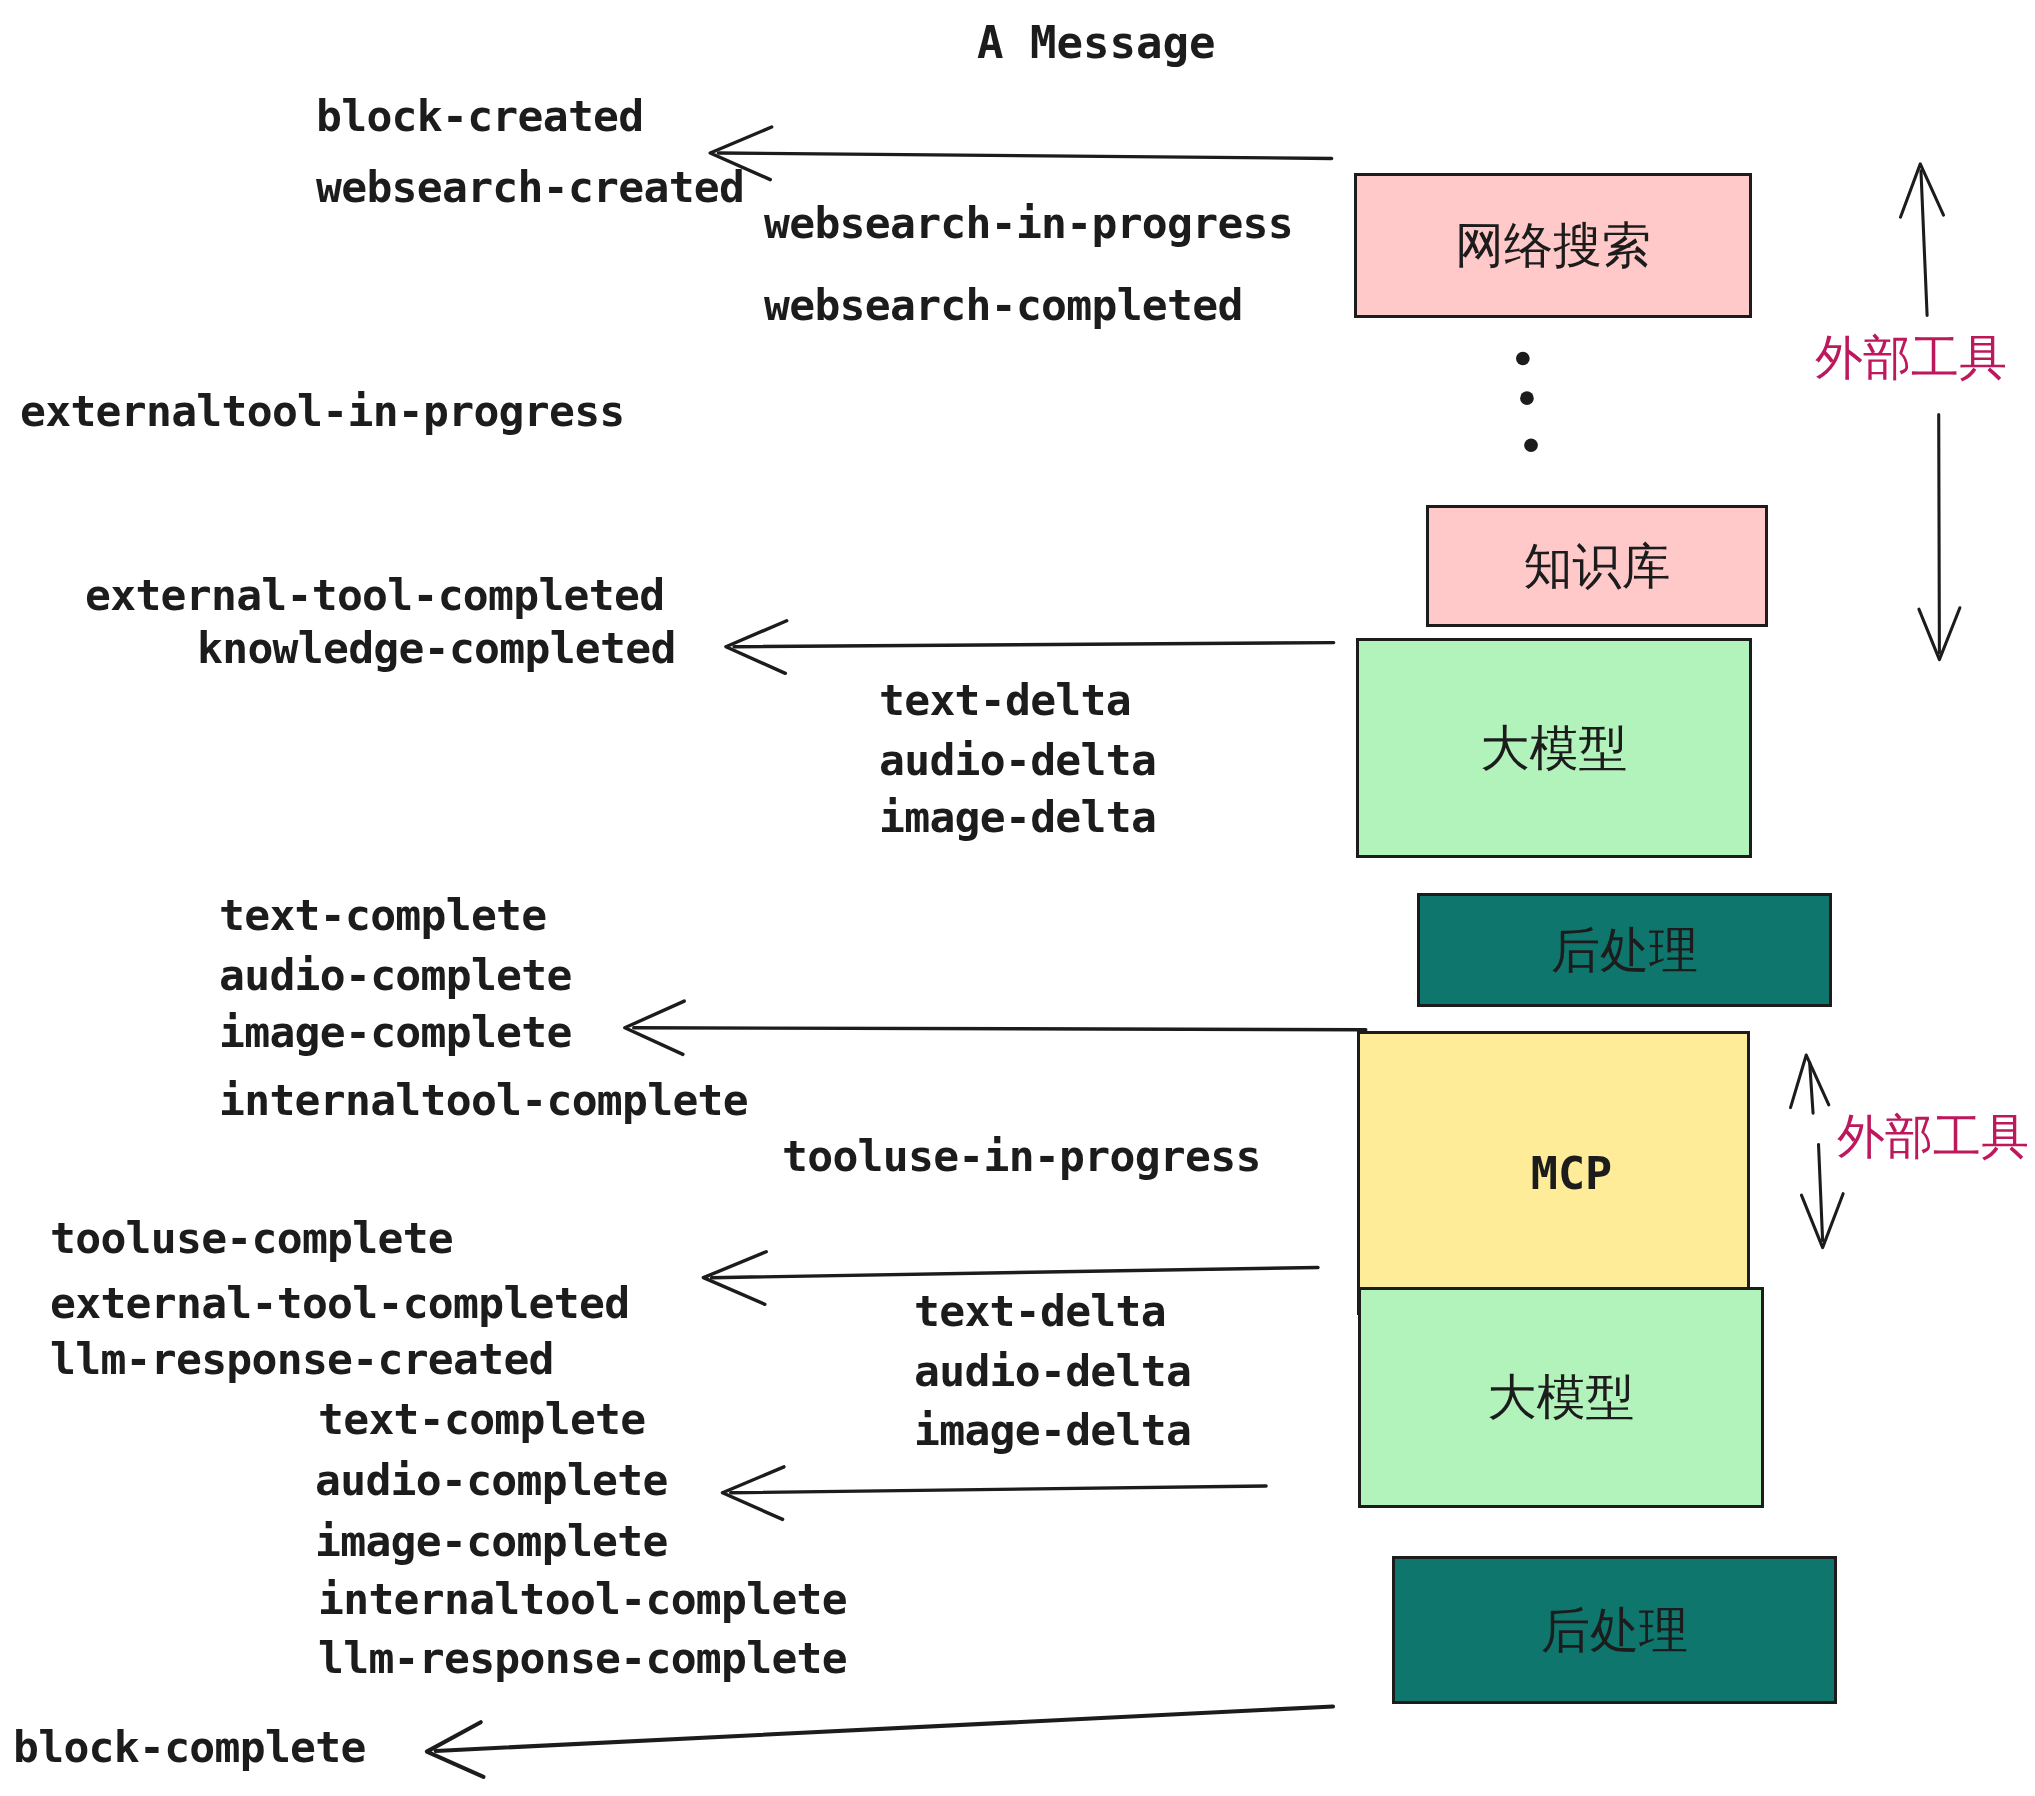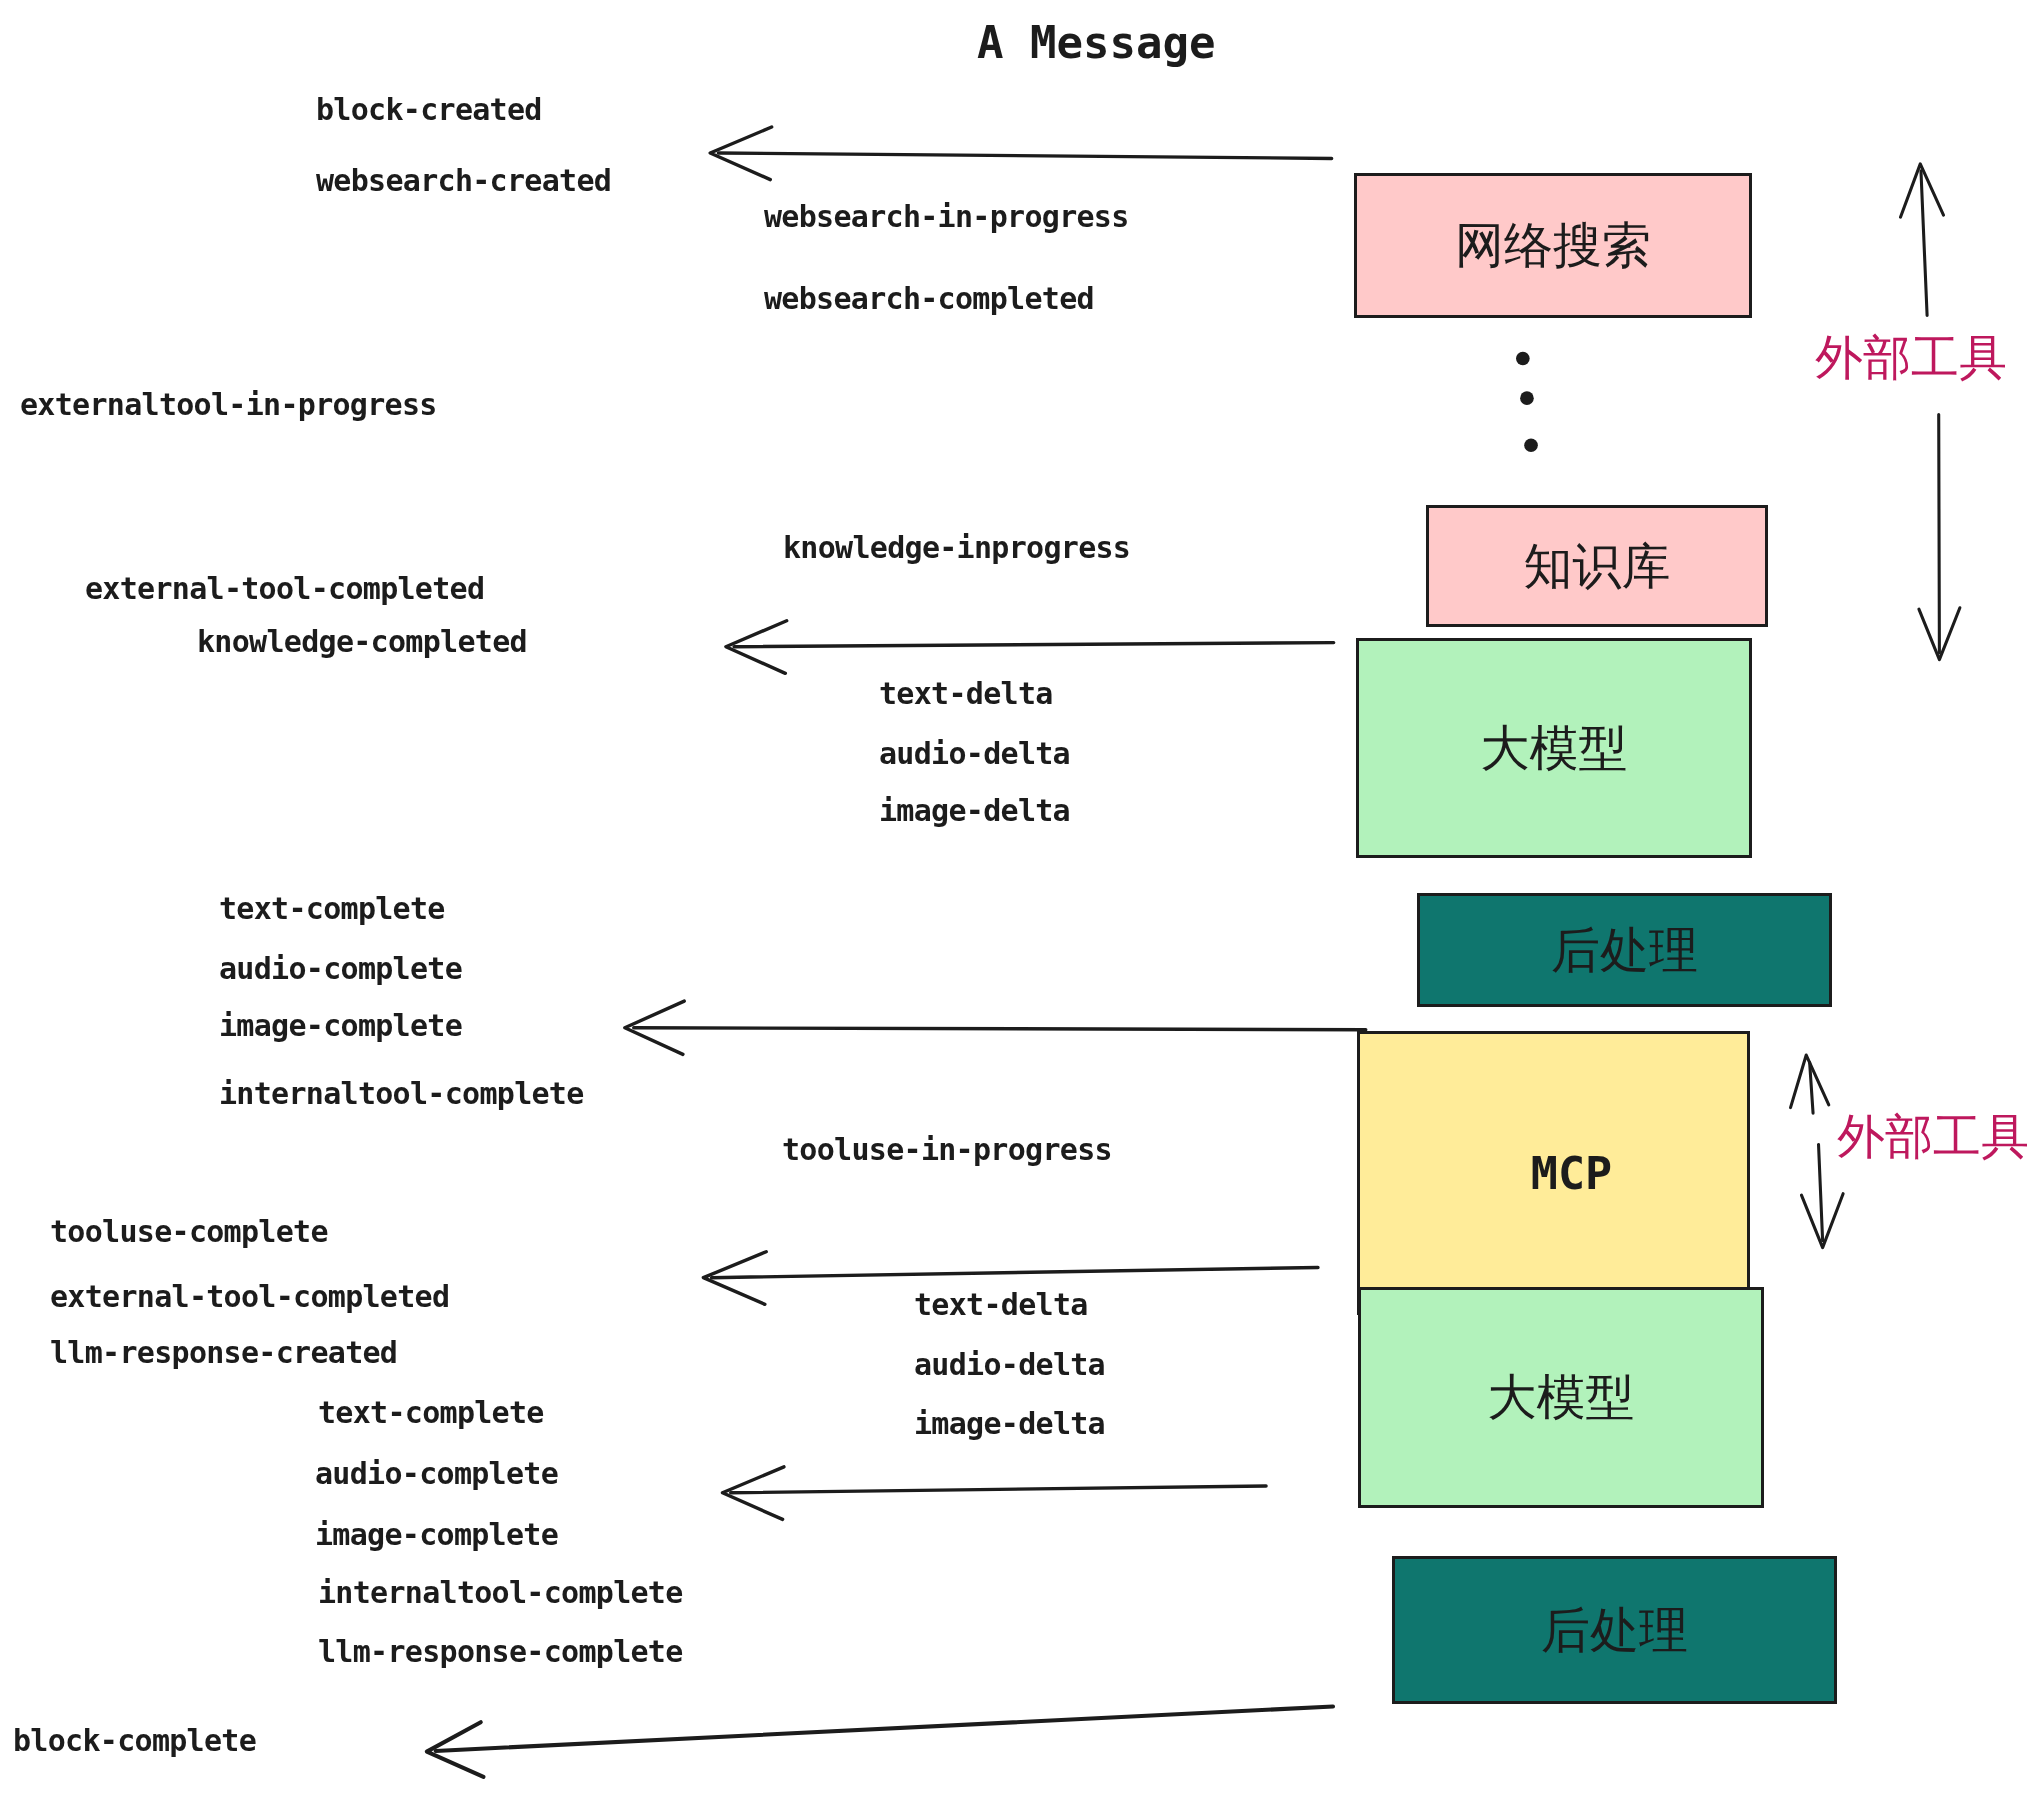--- a/index.html
+++ b/index.html
@@ -5,21 +5,21 @@
   html,body { margin:0; padding:0; background:#ffffff; }
   .canvas {
     position:relative; width:2035px; height:1796px; background:#ffffff;
     font-family:"DejaVu Sans Mono", monospace; color:#1c1c1c; overflow:hidden;
   }
   .title {
     position:absolute; left:977px; top:19px; font-size:44px; line-height:1.1;
     white-space:nowrap; font-weight:bold;
   }
   .ev {
-    position:absolute; font-size:30px; line-height:1.05; white-space:nowrap;
+    position:absolute; font-size:43px; line-height:1.05; white-space:nowrap;
     font-weight:bold; letter-spacing:-0.7px;
   }
   .box {
     position:absolute; box-sizing:border-box; border:3.4px solid #1c1c1c;
     display:flex; align-items:center; justify-content:center;
   }
   .box-pink   { background:#ffc9c9;justify-content:center; }
   .box-green  { background:#b2f2bb; }
   .box-yellow { background:#ffec99; }
   .box-white  { background:#0f766e;margin-left:48px; }
@@ -96,21 +96,20 @@
     </g>
   </svg>
 
   <div class="title">A Message</div>
 
   <div class="ev" style="left:316px; top:94px;">block-created</div>
   <div class="ev" style="left:316px; top:165px;">websearch-created</div>
   <div class="ev" style="left:764px; top:201px;">websearch-in-progress</div>
   <div class="ev" style="left:764px; top:283px;">websearch-completed</div>
   <div class="ev" style="left:20px; top:389px;">externaltool-in-progress</div>
-  <div class="ev" style="left:783px; top:532px;">knowledge-inprogress</div>
   <div class="ev" style="left:85px; top:573px;">external-tool-completed</div>
   <div class="ev" style="left:197px; top:626px;">knowledge-completed</div>
   <div class="ev" style="left:879px; top:678px;">text-delta</div>
   <div class="ev" style="left:879px; top:738px;">audio-delta</div>
   <div class="ev" style="left:879px; top:795px;">image-delta</div>
   <div class="ev" style="left:219px; top:893px;">text-complete</div>
   <div class="ev" style="left:219px; top:953px;">audio-complete</div>
   <div class="ev" style="left:219px; top:1010px;">image-complete</div>
   <div class="ev" style="left:219px; top:1078px;">internaltool-complete</div>
   <div class="ev" style="left:782px; top:1134px;">tooluse-in-progress</div>

